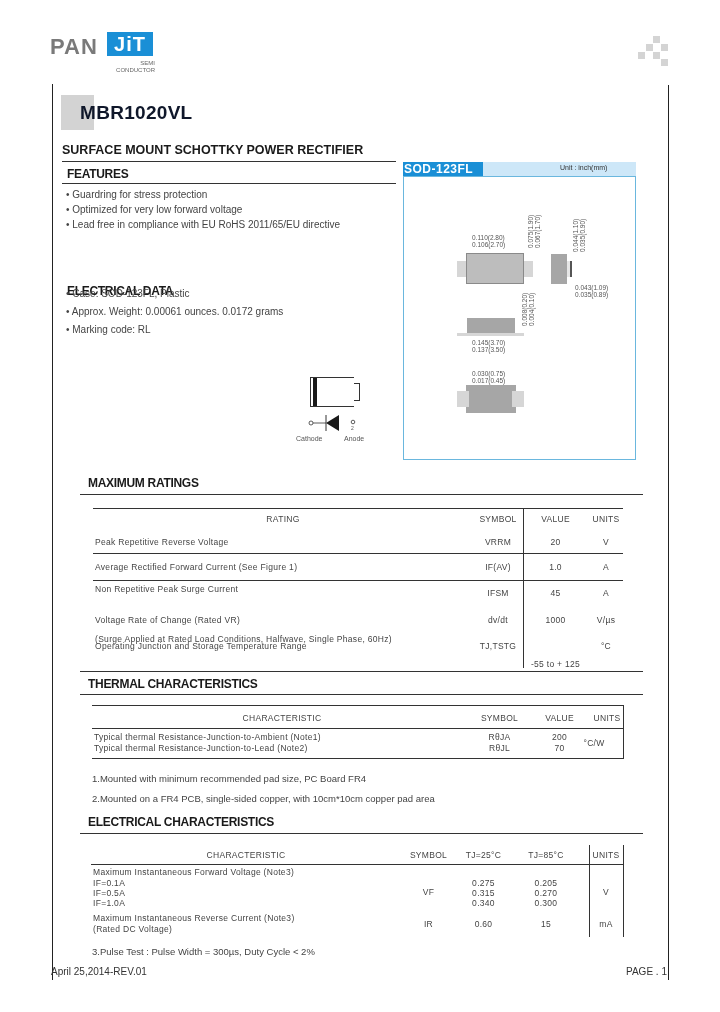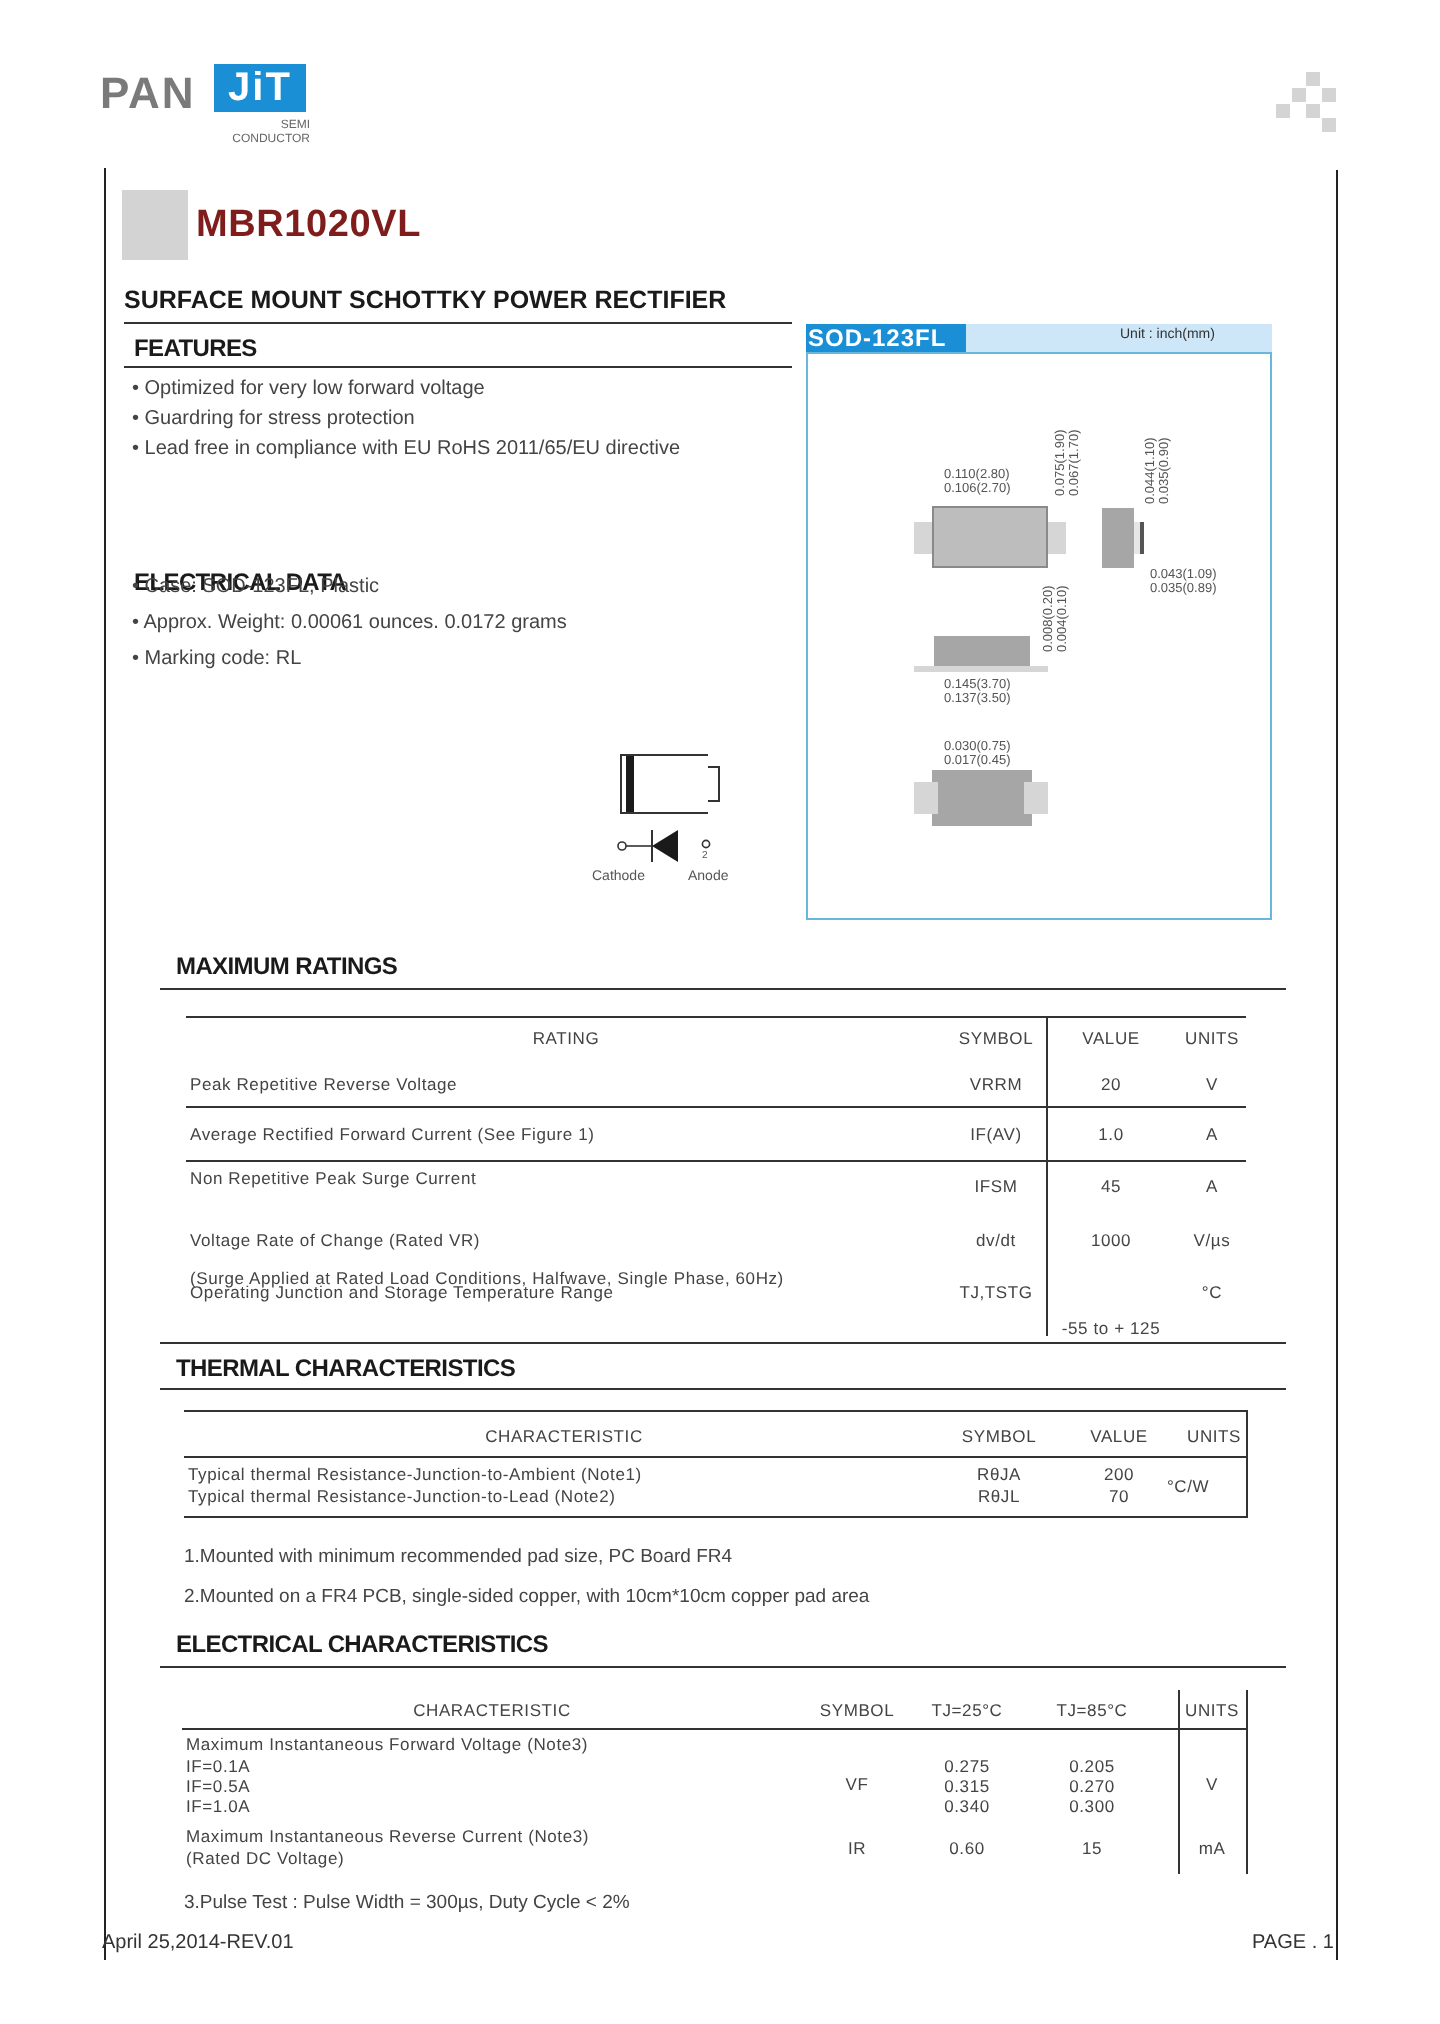--- a/index.html
+++ b/index.html
@@ -11,21 +11,21 @@
   .logo-pan { left: 50px; top: 34px; font-size: 22px; font-weight: bold; letter-spacing: 1px; color: #7a7a7a; font-family: "Liberation Sans", sans-serif; }
   .logo-jit { left: 107px; top: 32px; width: 46px; height: 24px; background: #1a8fd6; color: #fff; font-size: 20px; font-weight: bold; text-align: center; line-height: 24px; letter-spacing: 1px; }
   .logo-sub { left: 105px; top: 60px; width: 50px; font-size: 6px; color: #666; text-align: right; line-height: 7px; }
   .deco-sq { width: 7px; height: 7px; background: #d4d4d4; }
 
   
   .vline-left { left: 52px; top: 84px; width: 1px; height: 896px; background: #222; }
   .vline-right { left: 668px; top: 85px; width: 1px; height: 895px; background: #222; }
 
   .title-block { left: 61px; top: 95px; width: 33px; height: 35px; background: #d3d3d3; }
-  .title-text { left: 80px; top: 102px; font-size: 19px; font-weight: bold; color: #7f1d1d; letter-spacing: 0.3px; margin-left: 18px; }
+  .title-text { left: 80px; top: 102px; font-size: 19px; font-weight: bold; color: #0f172a; letter-spacing: 0.3px; }
 
   .subtitle { left: 62px; top: 143px; font-size: 12.5px; font-weight: bold; color: #1a1a1a; }
   .hr { height: 1px; background: #333; }
   .sec-head { font-size: 12px; font-weight: bold; color: #1a1a1a; letter-spacing: -0.3px; }
   .bullet-list { font-size: 10px; color: #444; }
   .bullet-list div { height: 15px; line-height: 15px; white-space: nowrap; }
   .mech-list div { height: 18px; line-height: 18px; font-size: 10px; color: #444; white-space: nowrap; }
 
   
   .pkg-box { left: 403px; top: 162px; width: 233px; height: 298px; border: 1.5px solid #6ab7de; border-top: none; }
@@ -69,22 +69,22 @@
 
 <div class="abs title-block"></div>
 <div class="abs title-text">MBR1020VL</div>
 
 <div class="abs subtitle">SURFACE MOUNT SCHOTTKY POWER RECTIFIER</div>
 <div class="abs hr" style="left:62px;top:161px;width:334px;"></div>
 
 <div class="abs sec-head" style="left:67px;top:167px;">FEATURES</div>
 <div class="abs hr" style="left:62px;top:183px;width:334px;"></div>
 <div class="abs bullet-list" style="left:66px;top:187px;">
+  <div>• <span>Guardring for stress protection</span></div>
   <div>• <span>Optimized for very low forward voltage</span></div>
-  <div>• <span>Guardring for stress protection</span></div>
   <div>• <span>Lead free in compliance with EU RoHS 2011/65/EU directive</span></div>
 </div>
 
 <div class="abs sec-head" style="left:67px;top:284px;">ELECTRICAL DATA</div>
 <div class="abs mech-list" style="left:66px;top:285px;">
   <div>• <span>Case: SOD-123FL, Plastic</span></div>
   <div>• <span>Approx. Weight: 0.00061 ounces. 0.0172 grams</span></div>
   <div>• <span>Marking code: RL</span></div>
 </div>
 

